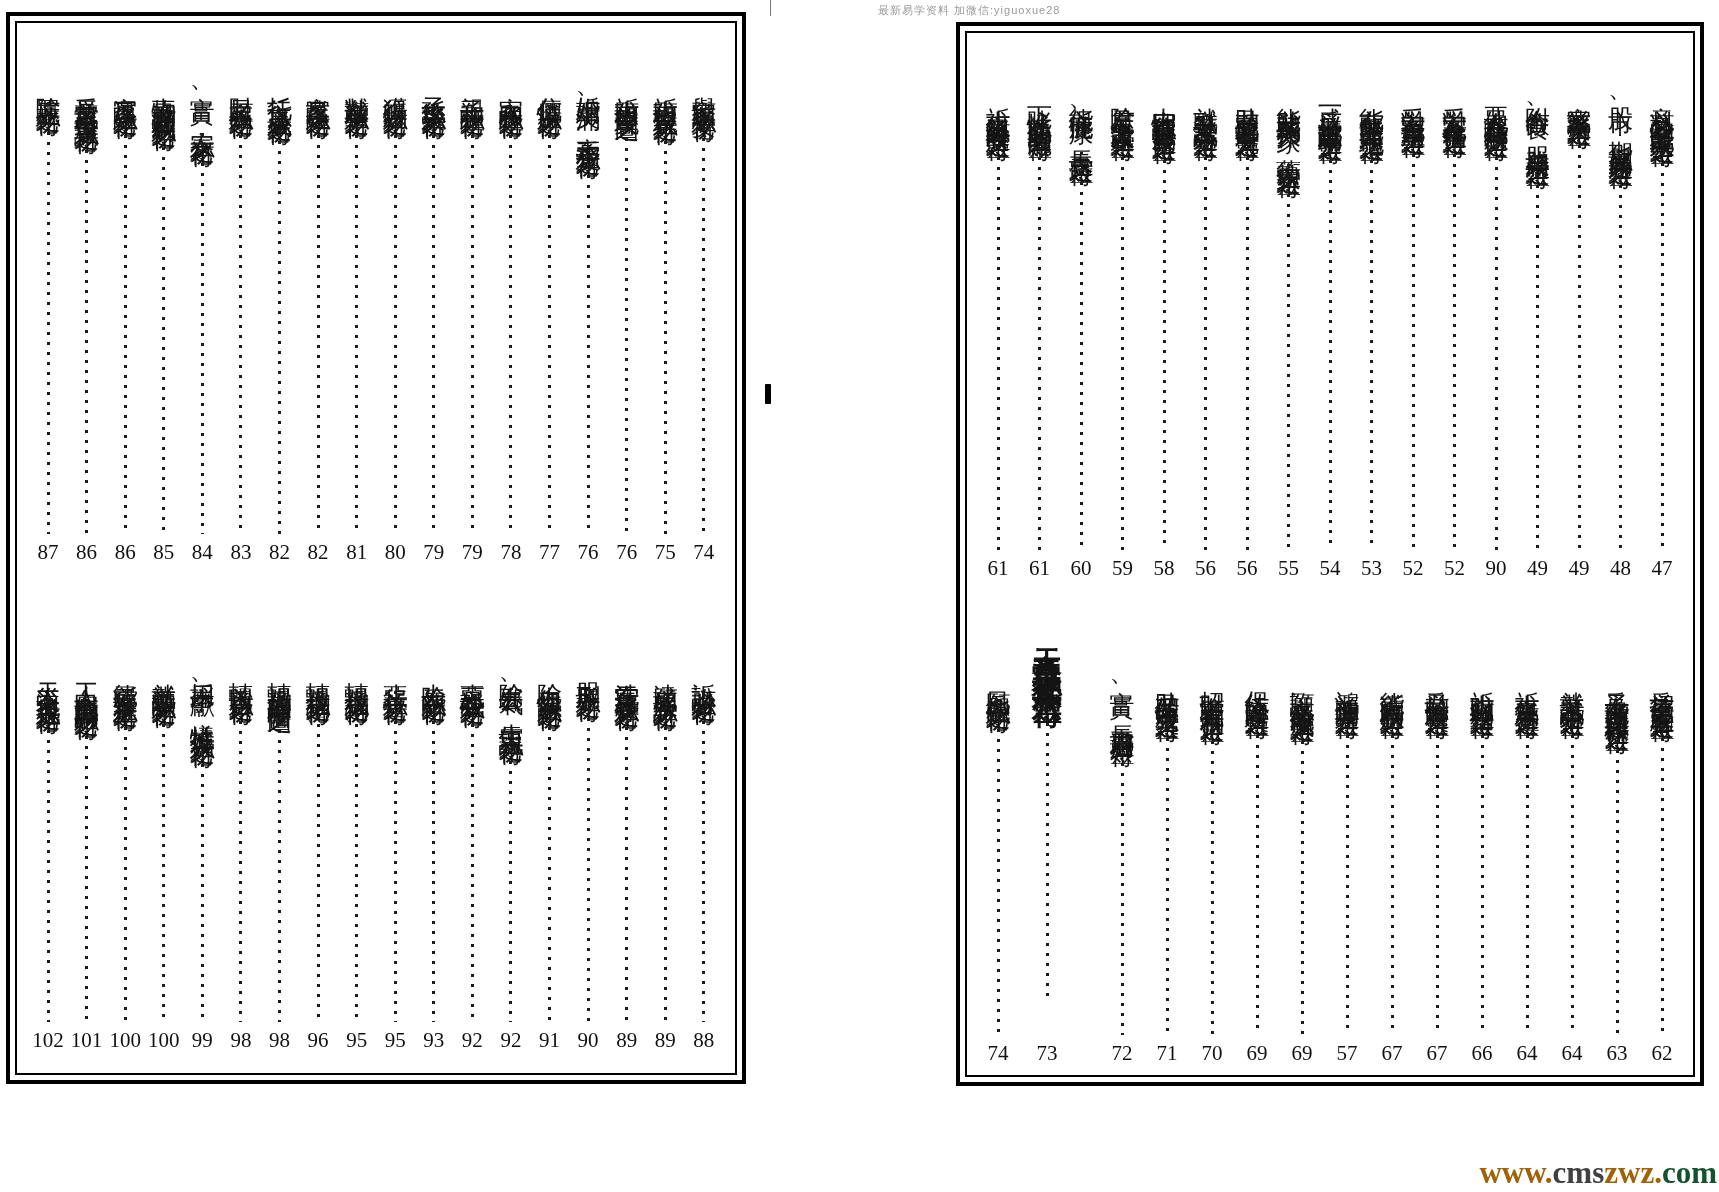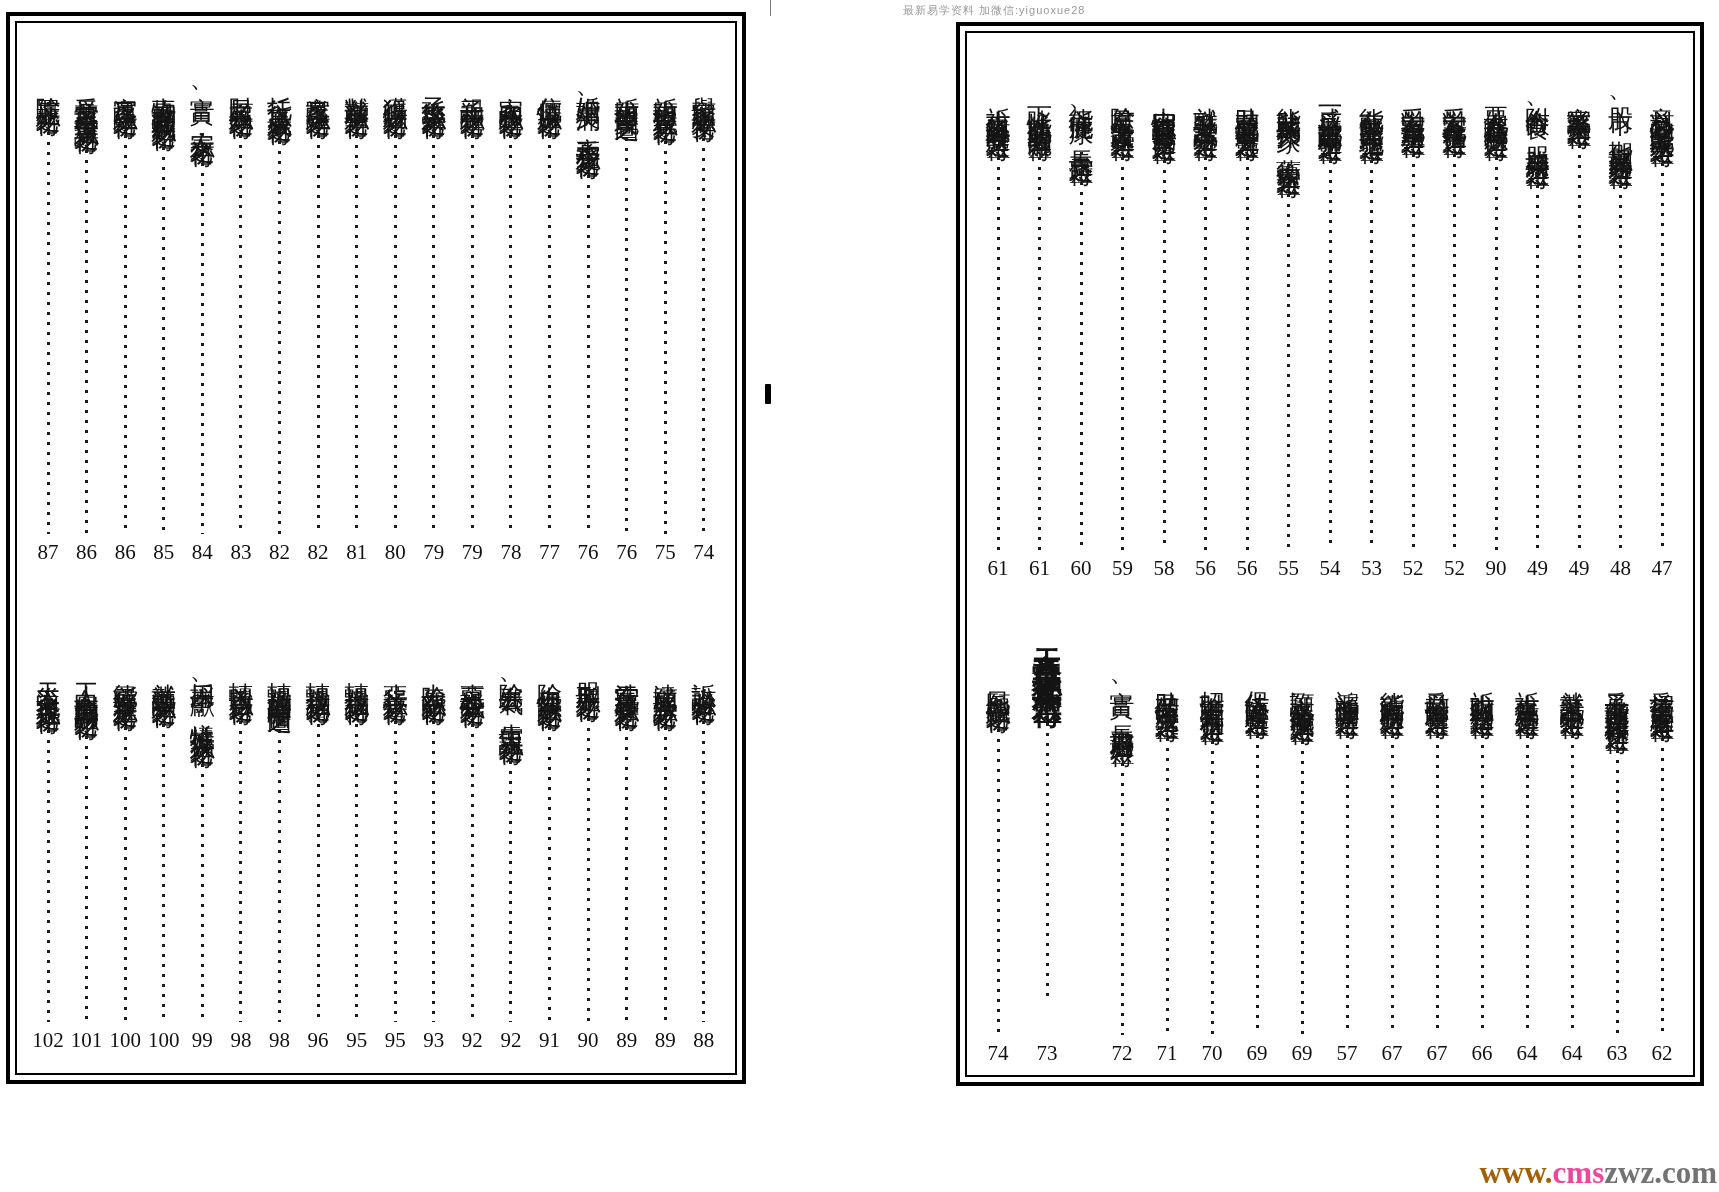--- a/index.html
+++ b/index.html
@@ -28,35 +28,35 @@
   .col.section-title .vtext{margin-top:4px;font-size:30px;font-weight:bold;letter-spacing:5px;}
   .dots{
     flex:1 1 auto;width:3px;margin:7px 0 5px;
     background-image:repeating-linear-gradient(180deg,#1c1c1c 0 3px,transparent 3px 10px);
   }
   .num{
     font-family:"Liberation Serif","DejaVu Serif",serif;
     font-size:21px;height:26px;line-height:26px;color:#111;white-space:nowrap;
   }
   .scan-note{
-    position:absolute;left:903px;top:3px;
+    position:absolute;left:878px;top:3px;
     font-size:11px;color:#9a9a9a;letter-spacing:1px;
     font-family:"Liberation Sans","DejaVu Sans",sans-serif;
   }
   .vline-mark{position:absolute;left:770px;top:0;width:1px;height:16px;background:#777;}
   .ink-mark{position:absolute;left:765px;top:384px;width:6px;height:20px;background:#000;border-radius:1px;}
   .watermark{
     position:absolute;right:2px;bottom:4px;
     font-family:"Liberation Serif","DejaVu Serif",serif;
     font-size:31px;font-weight:bold;line-height:1;white-space:nowrap;
   }
   .wm-0{color:#a16207;}
-  .wm-1{color:#ec4899;}
-  .wm-2{color:#737373;}
-  .wm-3{color:#737373;}
+  .wm-1{color:#404040;}
+  .wm-2{color:#a16207;}
+  .wm-3{color:#14532d;}
 </style>
 </head>
 <body>
 
 <div class="scan-note">最新易学资料 加微信:yiguoxue28</div>
 <div class="vline-mark"></div>
 <div class="ink-mark"></div>
 
 <div class="page page-left">
   <div class="inner">

